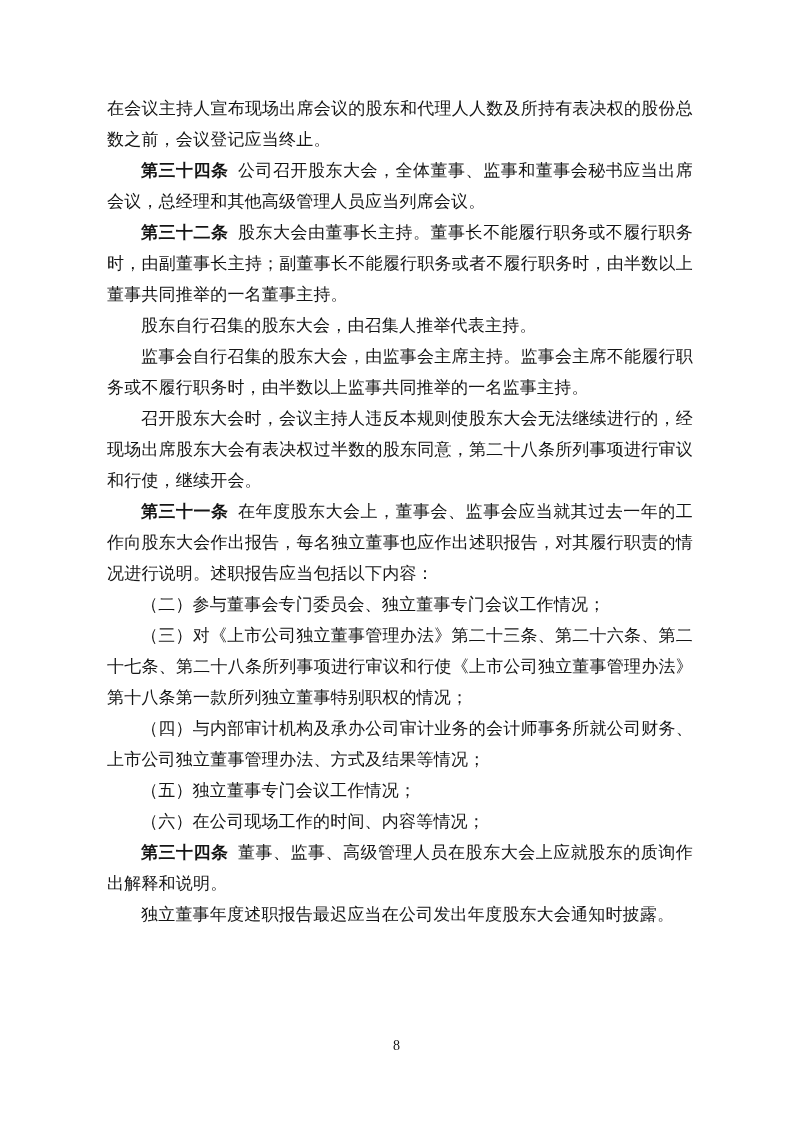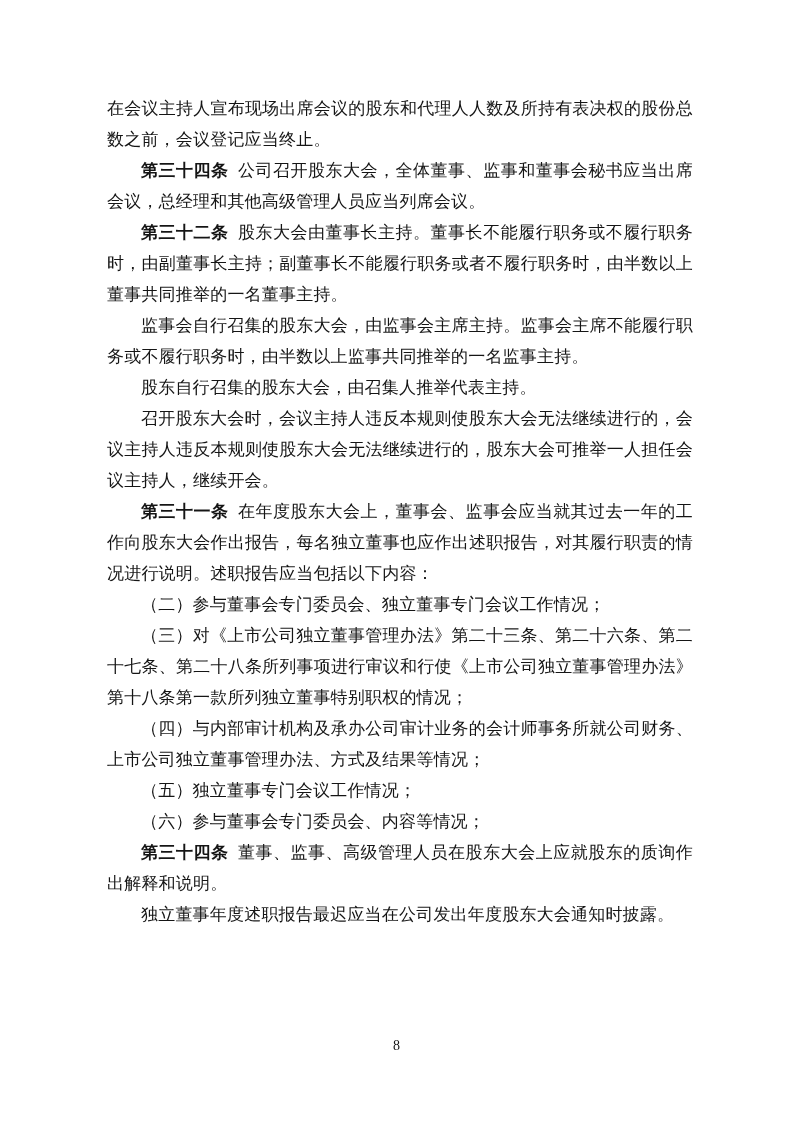--- a/index.html
+++ b/index.html
@@ -52,26 +52,26 @@
   }
 </style>
 </head>
 <body>
 
 <div class="page">
   <div class="content">
       <p class="para continuation">在会议主持人宣布现场出席会议的股东和代理人人数及所持有表决权的股份总数之前，会议登记应当终止。</p>
       <p class="para"><b class="article-num">第三十四条</b>公司召开股东大会，全体董事、监事和董事会秘书应当出席会议，总经理和其他高级管理人员应当列席会议。</p>
       <p class="para"><b class="article-num">第三十二条</b>股东大会由董事长主持。董事长不能履行职务或不履行职务时，由副董事长主持；副董事长不能履行职务或者不履行职务时，由半数以上董事共同推举的一名董事主持。</p>
+      <p class="para">股东自行召集的股东大会，由召集人推举代表主持。</p>
       <p class="para">监事会自行召集的股东大会，由监事会主席主持。监事会主席不能履行职务或不履行职务时，由半数以上监事共同推举的一名监事主持。</p>
-      <p class="para">股东自行召集的股东大会，由召集人推举代表主持。</p>
-      <p class="para">召开股东大会时，会议主持人违反本规则使股东大会无法继续进行的，会议主持人违反本规则使股东大会无法继续进行的，股东大会可推举一人担任会议主持人，继续开会。</p>
+      <p class="para">召开股东大会时，会议主持人违反本规则使股东大会无法继续进行的，经现场出席股东大会有表决权过半数的股东同意，第二十八条所列事项进行审议和行使，继续开会。</p>
       <p class="para"><b class="article-num">第三十一条</b>在年度股东大会上，董事会、监事会应当就其过去一年的工作向股东大会作出报告，每名独立董事也应作出述职报告，对其履行职责的情况进行说明。述职报告应当包括以下内容：</p>
       <p class="para">（二）参与董事会专门委员会、独立董事专门会议工作情况；</p>
       <p class="para">（三）对《上市公司独立董事管理办法》第二十三条、第二十六条、第二十七条、第二十八条所列事项进行审议和行使《上市公司独立董事管理办法》第十八条第一款所列独立董事特别职权的情况；</p>
       <p class="para">（四）与内部审计机构及承办公司审计业务的会计师事务所就公司财务、上市公司独立董事管理办法、方式及结果等情况；</p>
       <p class="para">（五）独立董事专门会议工作情况；</p>
-      <p class="para">（六）参与董事会专门委员会、内容等情况；</p>
+      <p class="para">（六）在公司现场工作的时间、内容等情况；</p>
       <p class="para"><b class="article-num">第三十四条</b>董事、监事、高级管理人员在股东大会上应就股东的质询作出解释和说明。</p>
       <p class="para">独立董事年度述职报告最迟应当在公司发出年度股东大会通知时披露。</p>
     </div>
   <div class="page-number">8</div>
 </div>
 
 </body></html>

